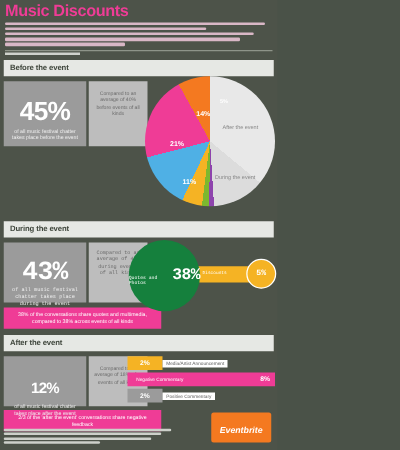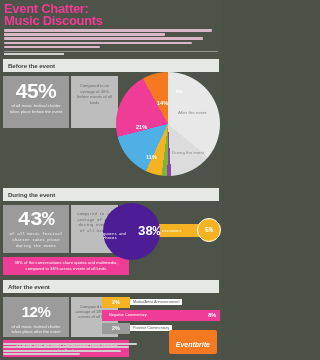--- a/index.html
+++ b/index.html
@@ -48,31 +48,31 @@
     font-size:6.2px;
     font-weight:bold;
     letter-spacing:-0.1px;
   }
 
   
   .row { display:flex; padding:0 3px; margin-top:4px; position:relative; }
   .stat-card {
     background:#9b9b9b;
     width:66px;
-    padding:5px 4px 4px 4px;
+    padding:15px 4px 4px 4px;
     text-align:center;
   }
   .stat-num {
     color:#ffffff;
     font-size:21px;
     font-weight:bold;
     line-height:20px;
     letter-spacing:-0.5px;
   }
-  .stat-num.sm { font-size:15px; }
+  .stat-num.sm { font-size:12px; }
   .stat-desc {
     color:#f0f0f0;
     font-size:4.2px;
     line-height:5.6px;
     margin-top:2px;
   }
   .compare-card {
     background:#bdbdbd;
     width:47px;
     margin-left:2px;
@@ -142,21 +142,21 @@
     right:1px;
     top:-2px;
     width:118px;
     height:58px;
   }
   .big-circle {
     position:absolute;
     left:0; top:0;
     width:57px; height:57px;
     border-radius:50%;
-    background:#4c1d95;
+    background:#15803d;
     display:flex;
     align-items:center;
   }
   .circle-inner { display:flex; align-items:baseline; gap:1px; }
   .circle-cap { color:#ffffff; font-size:3.8px; }
   .circle-pct { color:#ffffff; font-size:13px; font-weight:bold; letter-spacing:-0.4px; }
   .mini-bar {
     position:absolute;
     left:55px; top:21px;
     width:58px; height:13px;
@@ -214,21 +214,20 @@
   }
   .logo span { color:#ffffff; font-size:7px; font-weight:bold; font-style:italic; }
 </style>
 </head>
 <body>
 
 <div class="page">
 
   <div class="header">
     <div class="title">
-      <div>Event Chatter:</div>
       <div>Music Discounts</div>
     </div>
     <div class="subtitle-block">
       <div class="sub-line w1"></div>
       <div class="sub-line w2"></div>
       <div class="sub-line w3"></div>
       <div class="sub-line w4"></div>
       <div class="sub-line w5"></div>
     </div>
     <div class="hdr-rule"></div>

